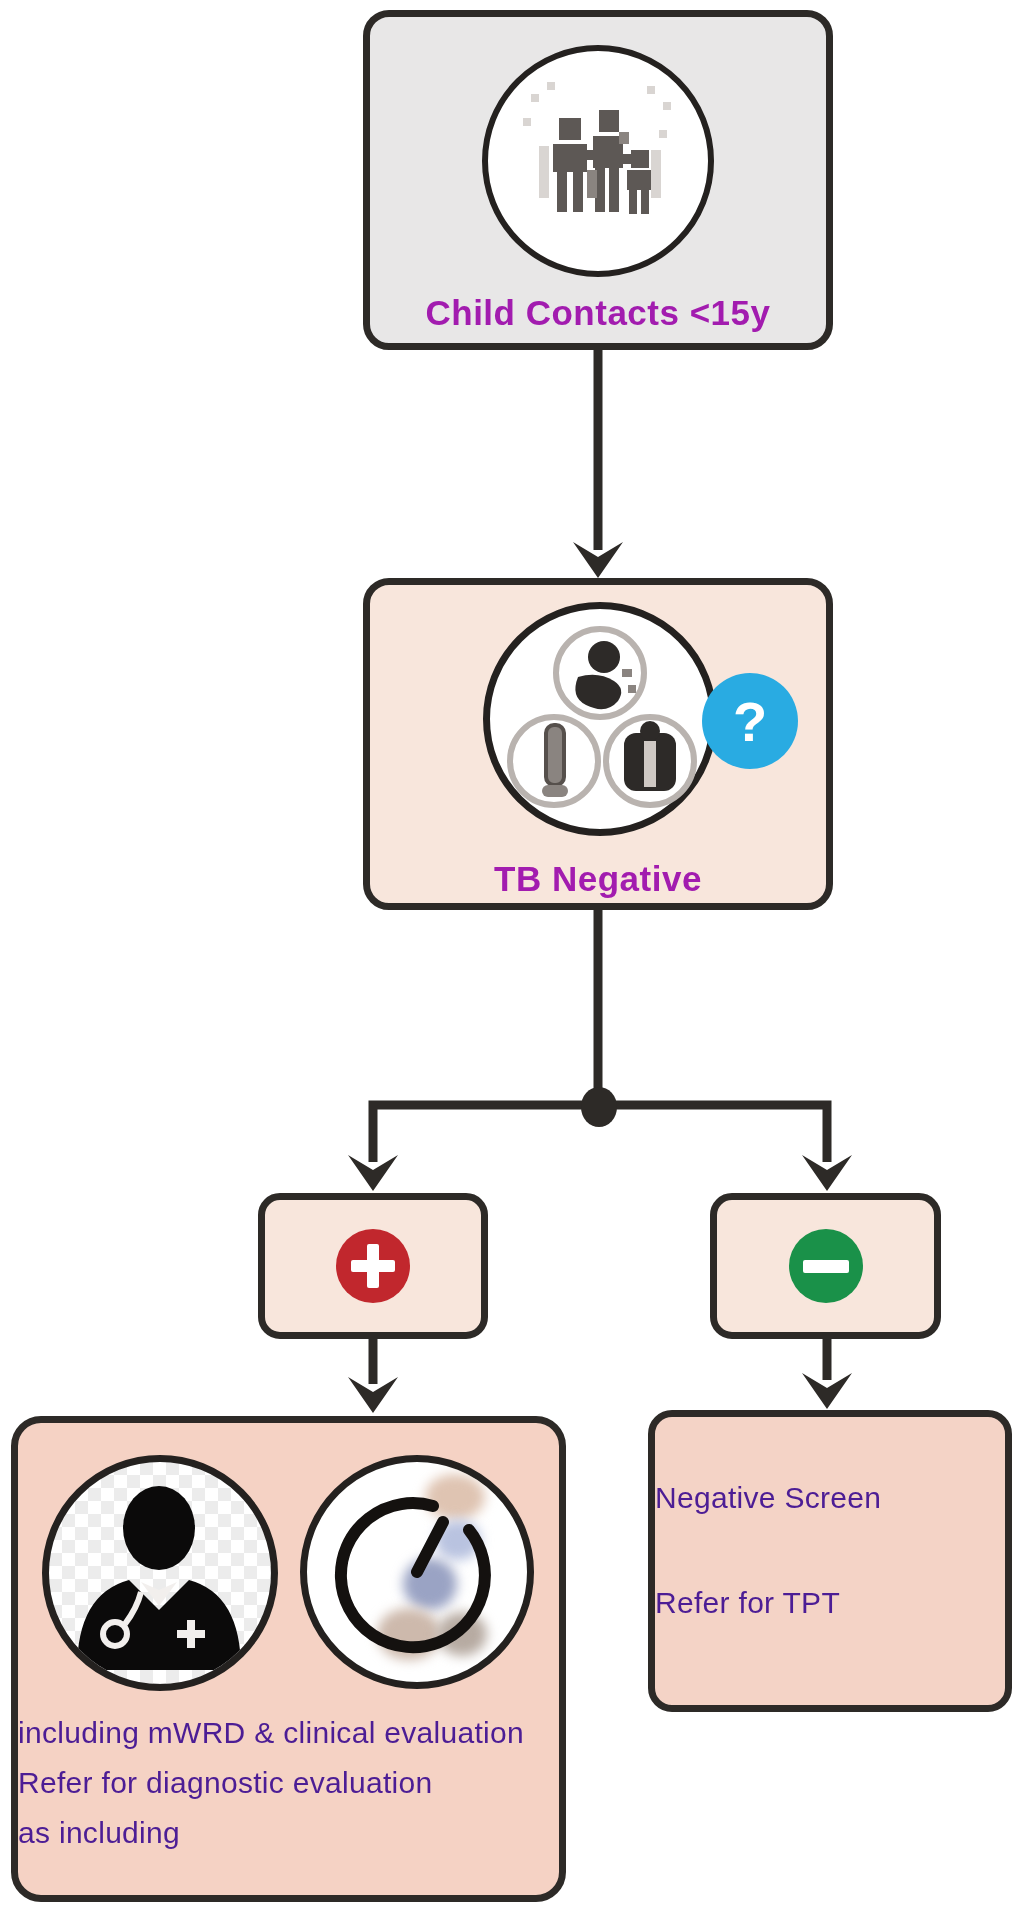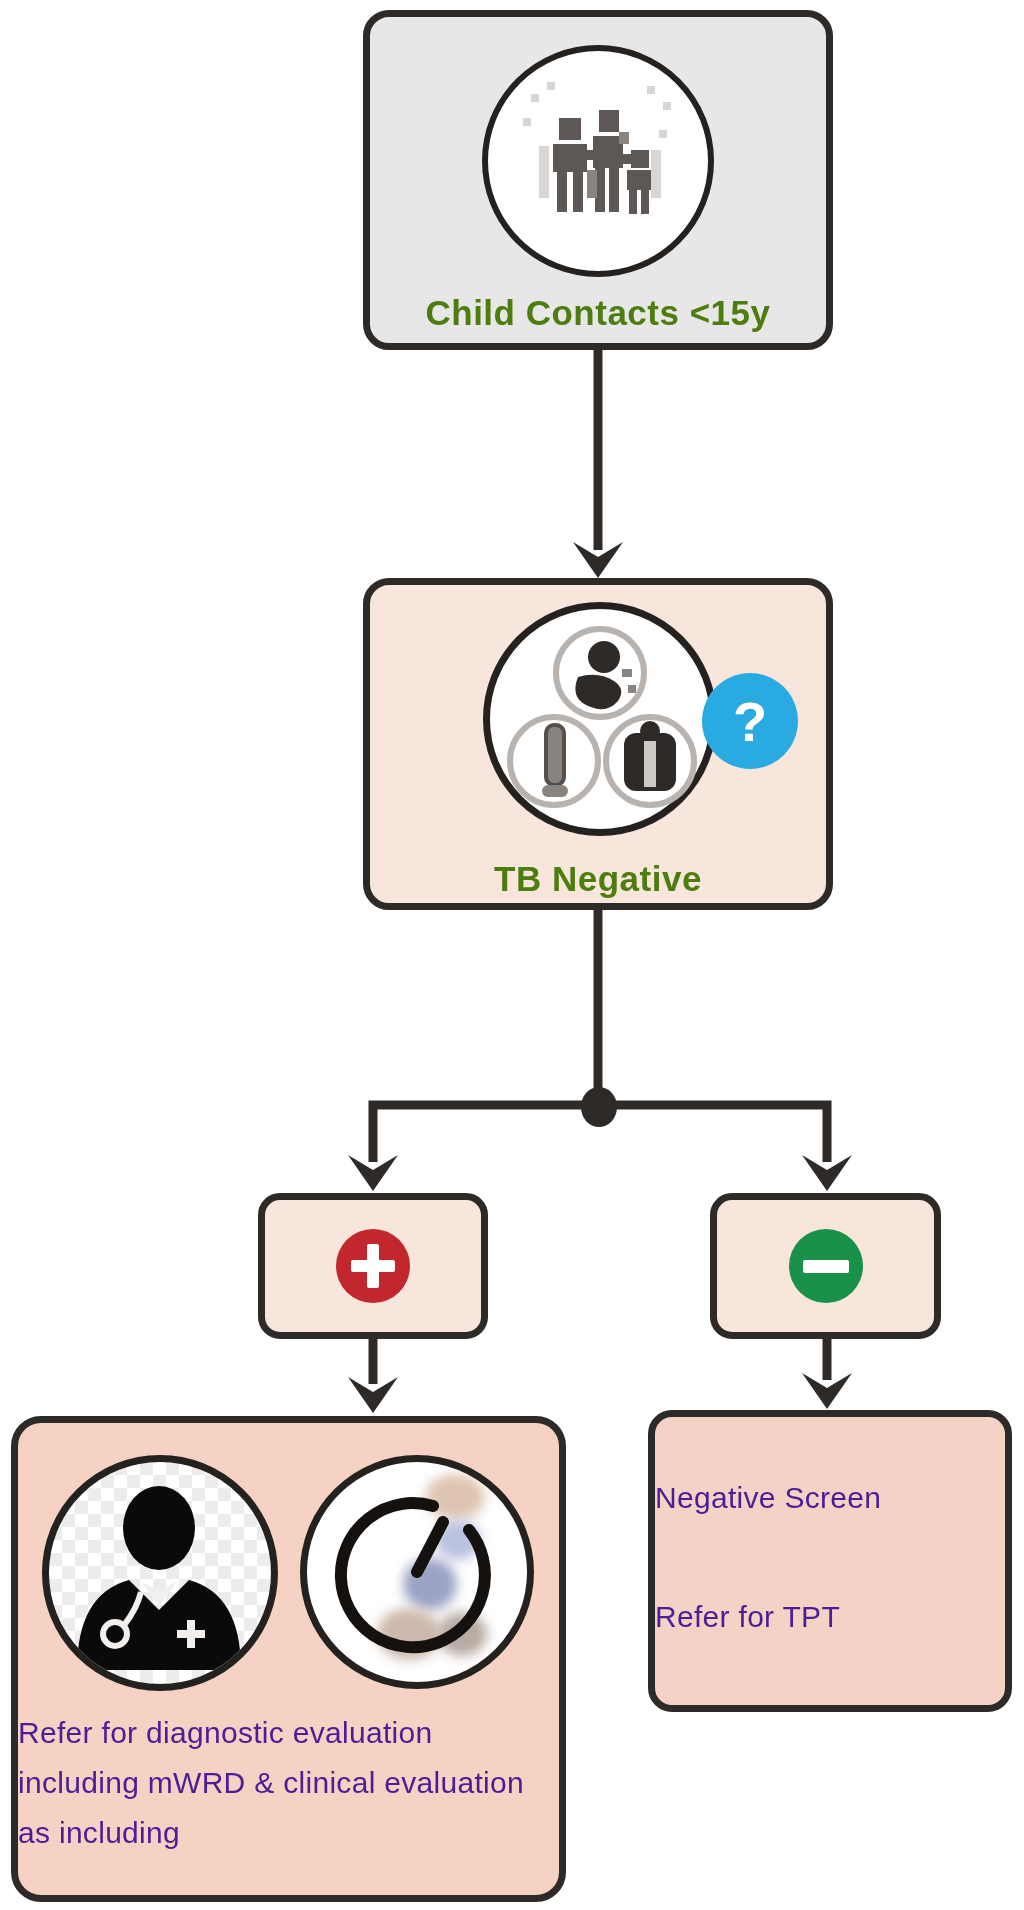--- a/index.html
+++ b/index.html
@@ -10,21 +10,21 @@
   .connectors{position:absolute;left:0;top:0;z-index:0;}
   .node{
     position:absolute;box-sizing:border-box;z-index:1;
     border:7px solid #2d2a27;border-radius:26px;
   }
   .node-gray{background:#e8e7e7;}
   .node-peach{background:#f8e6dc;}
   .node-pink{background:#f5d2c4;}
   .node-title{
     position:absolute;left:0;right:0;text-align:center;
-    font-weight:bold;font-size:35px;letter-spacing:.5px;color:#4d7c0f;
+    font-weight:bold;font-size:35px;letter-spacing:.5px;color:#a21caf;
   }
   .body-text{color:#4c1d95;font-size:30px;letter-spacing:.3px;text-align:left;}
   .big-circle{
     position:absolute;background:#ffffff;border:6px solid #24211f;border-radius:50%;
     box-sizing:border-box;
   }
   .q-badge{
     position:absolute;width:96px;height:96px;border-radius:50%;background:#29abe2;
     display:flex;align-items:center;justify-content:center;z-index:2;
     color:#ffffff;font-weight:bold;font-size:56px;
@@ -181,24 +181,24 @@
         <div class="blob" style="left:96px;top:96px;width:54px;height:52px;background:#9aa3c4;"></div>
         <div class="blob" style="left:70px;top:146px;width:64px;height:52px;background:#cdb9ac;"></div>
         <div class="blob" style="left:130px;top:150px;width:50px;height:44px;background:#b7aba2;"></div>
       </div>
       <svg width="220" height="220" viewBox="0 0 110 110" style="position:absolute;left:0;top:0;">
         <path d="M63,22 A36,36 0 1 0 81,34" fill="none" stroke="#14110f" stroke-width="6" stroke-linecap="round"></path>
         <line x1="55" y1="55" x2="68" y2="30" stroke="#14110f" stroke-width="6" stroke-linecap="round"></line>
       </svg>
     </div>
     <div class="body-text" style="position:absolute;left:0;right:0;top:285px;line-height:50px;">
+      <div>including mWRD &amp; clinical evaluation</div>
       <div>Refer for diagnostic evaluation</div>
-      <div>including mWRD &amp; clinical evaluation</div>
       <div>as including</div>
     </div>
   </div>
 
   <div class="node node-pink" style="left:648px;top:1410px;width:364px;height:302px;border-radius:24px;background:#f4d3c6;">
     <div class="body-text" style="position:absolute;left:0;right:0;top:64px;">Negative Screen</div>
-    <div class="body-text" style="position:absolute;left:0;right:0;top:183px;">Refer for TPT</div>
+    <div class="body-text" style="position:absolute;left:0;right:0;top:169px;">Refer for TPT</div>
   </div>
 
 </div>
 
 </body></html>

